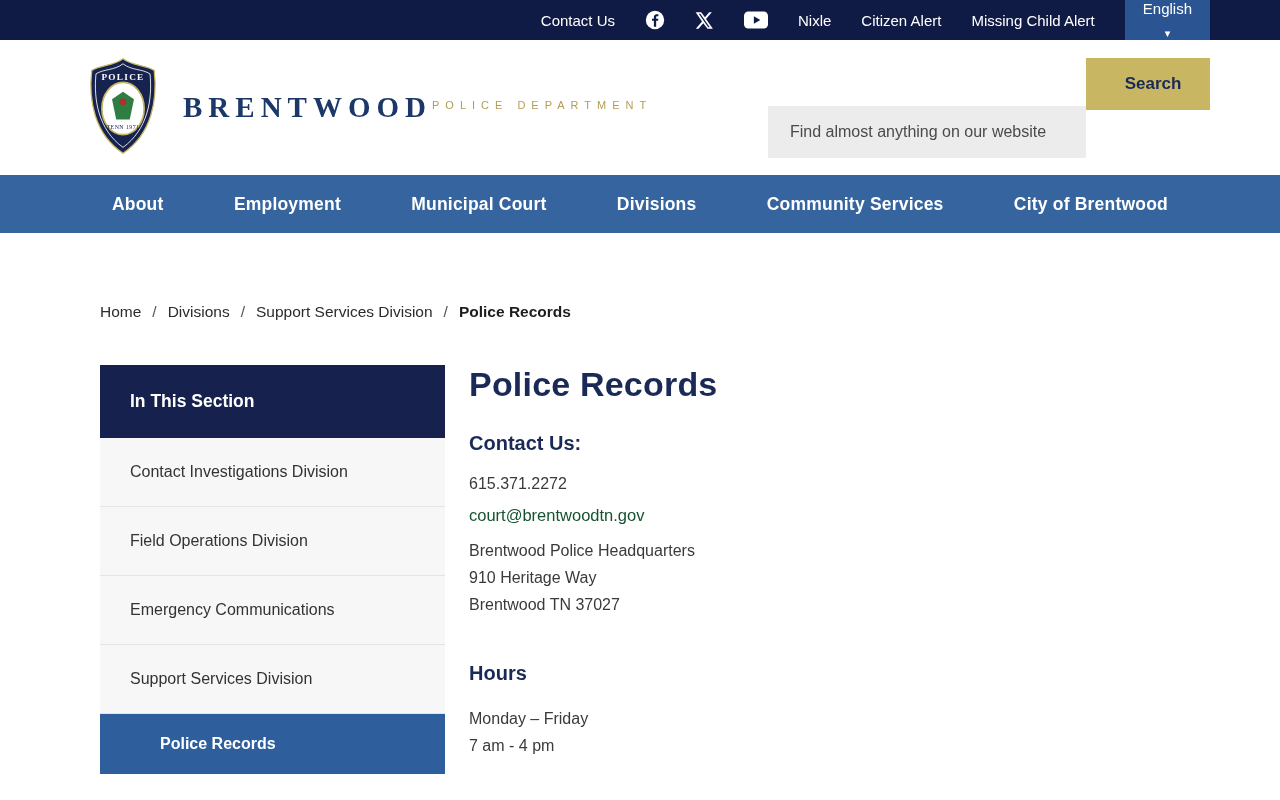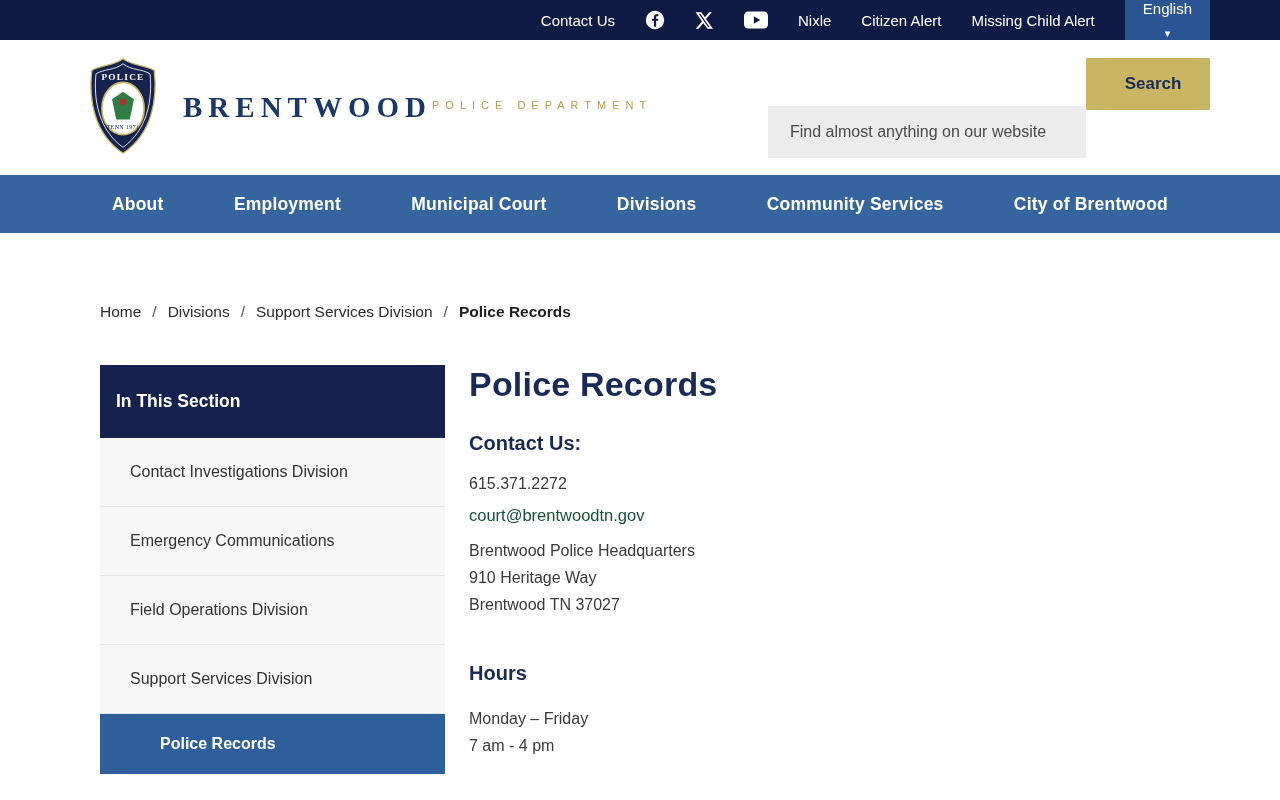--- a/index.html
+++ b/index.html
@@ -83,21 +83,21 @@
 
   
   .content-wrap {
     display:flex; margin:44px 70px 0 100px; gap:24px; align-items:flex-start;
   }
 
   
   .sidebar { width:345px; flex-shrink:0; }
   .sidebar-title {
     background:#16214d; color:#fff; font-weight:700; font-size:17.5px;
-    padding:26px 16px;
+    padding:26px 30px;
   }
   .sidebar-item {
     background:#f7f7f7; padding:25px 30px; font-size:16px; color:#333;
     border-bottom:1px solid #e4e4e4; cursor:pointer;
   }
   .sidebar-active {
     background:#2e5f9c; color:#fff; font-weight:700; font-size:16px;
     padding:21px 30px 21px 60px; cursor:pointer;
   }
 
@@ -196,22 +196,22 @@
   <a>Support Services Division</a>
   <span class="sep">/</span>
   <span class="current">Police Records</span>
 </div>
 
 <div class="content-wrap">
 
   <aside class="sidebar">
     <div class="sidebar-title">In This Section</div>
     <div class="sidebar-item">Contact Investigations Division</div>
+    <div class="sidebar-item">Field Operations Division</div>
     <div class="sidebar-item">Emergency Communications</div>
-    <div class="sidebar-item">Field Operations Division</div>
     <div class="sidebar-item">Support Services Division</div>
     <div class="sidebar-active">Police Records</div>
   </aside>
 
   <main class="main">
     <h1 class="page-title">Police Records</h1>
 
     <h2 class="sub-heading">Contact Us:</h2>
     <p class="line">615.371.2272</p>
     <a class="email-link">court@brentwoodtn.gov</a>

